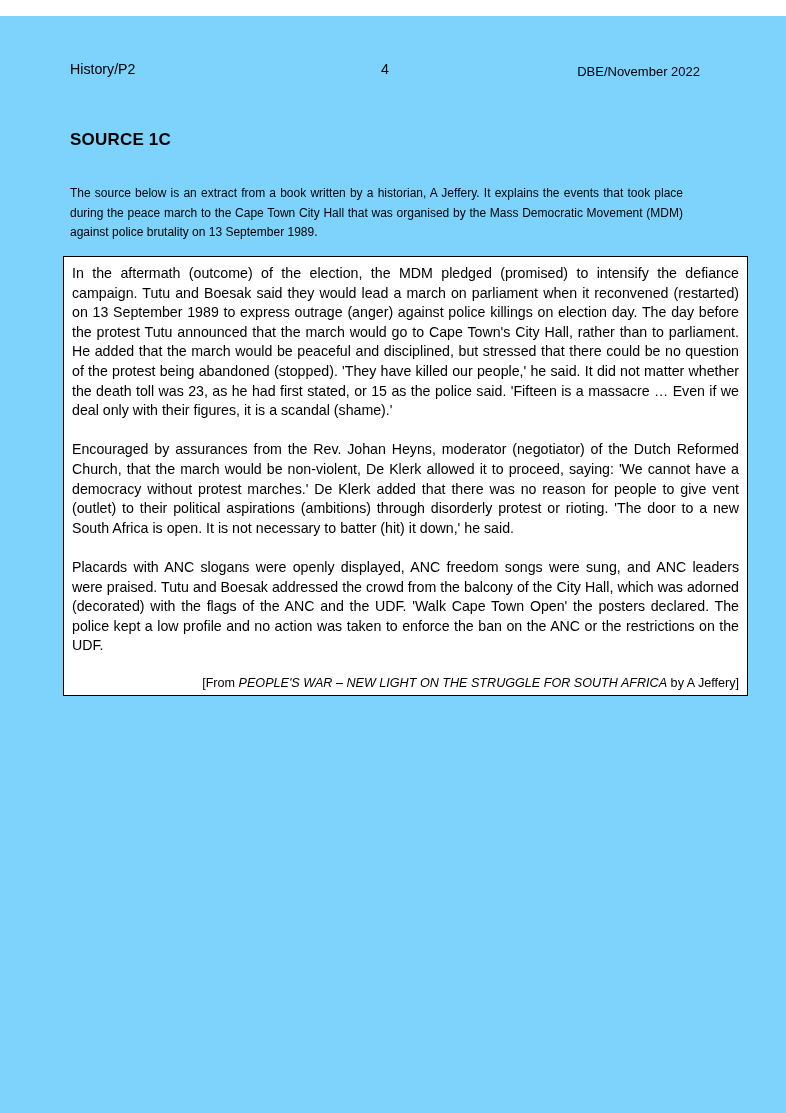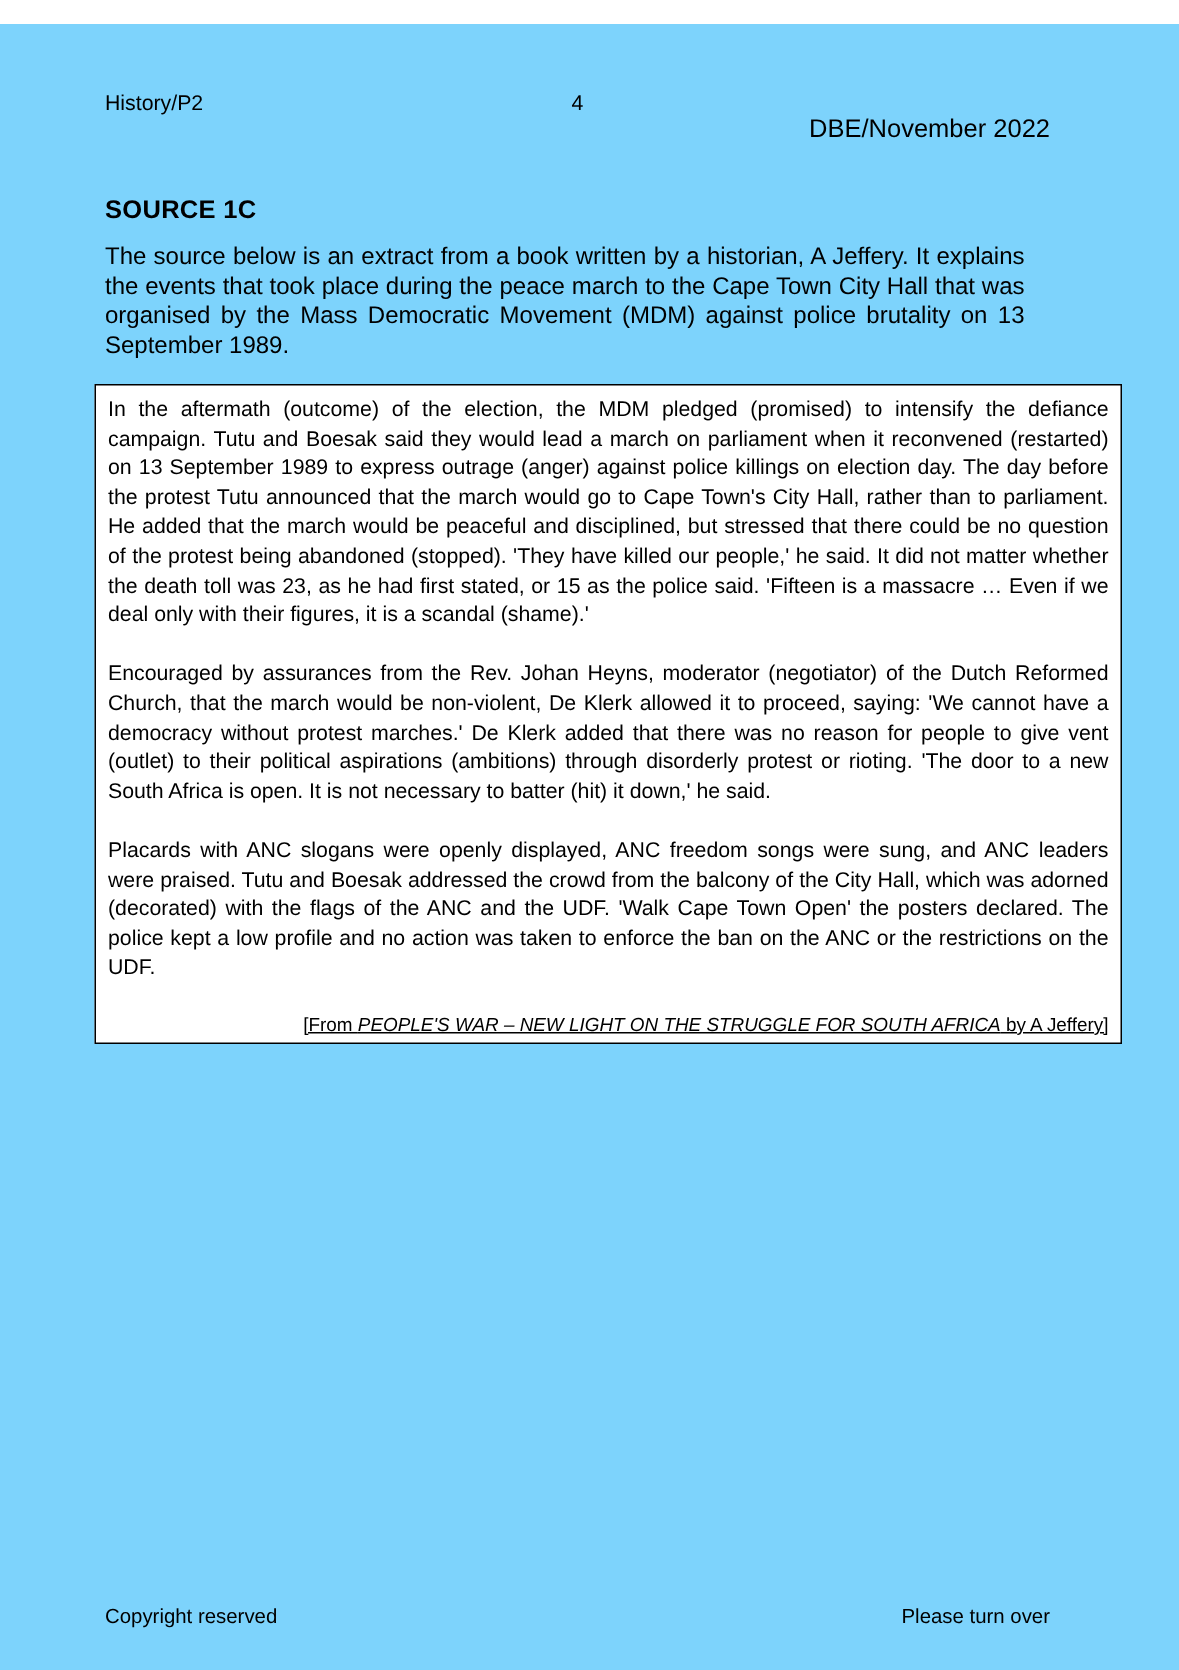--- a/index.html
+++ b/index.html
@@ -34,22 +34,22 @@
     position: absolute;
     left: 0;
     top: 0;
     font-size: 14.2px;
     line-height: 18px;
     white-space: nowrap;
   }
   .hdr-right {
     position: absolute;
     right: 0;
-    top: 17px;
-    font-size: 17px;
+    top: 3px;
+    font-size: 13px;
     line-height: 18px;
     white-space: nowrap;
     text-align: left;
   }
   .hdr-center {
     position: absolute;
     left: 0;
     right: 0;
     top: 0;
     text-align: center;
@@ -71,23 +71,23 @@
     top: 114px;
     font-size: 17px;
     font-weight: bold;
     letter-spacing: 0.2px;
   }
 
   
   .intro {
     position: absolute;
     left: 70px;
-    top: 146px;
+    top: 168px;
     width: 613px;
-    font-size: 16px;
+    font-size: 12px;
     line-height: 19.6px;
     text-align: justify;
     text-justify: inter-word;
   }
 
   
   .source-box {
     position: absolute;
     left: 63px;
     top: 240px;
@@ -109,21 +109,20 @@
   }
   .source-box p.last-para {
     margin-bottom: 0;
   }
   .attribution {
     margin-top: 19px;
     font-size: 12.6px;
     line-height: 16px;
     text-align: right;
     white-space: nowrap;
-    text-decoration: underline;
   }
   .attribution em {
     font-style: italic;
   }
 
   
   .page-footer {
     position: absolute;
     left: 70px;
     bottom: 40px;
@@ -164,18 +163,14 @@
 
   <div class="intro">The source below is an extract from a book written by a historian, A Jeffery. It explains the events that took place during the peace march to the Cape Town City Hall that was organised by the Mass Democratic Movement (MDM) against police brutality on 13 September 1989.</div>
 
   <div class="source-box">
     <p>In the aftermath (outcome) of the election, the MDM pledged (promised) to intensify the defiance campaign. Tutu and Boesak said they would lead a march on parliament when it reconvened (restarted) on 13 September 1989 to express outrage (anger) against police killings on election day. The day before the protest Tutu announced that the march would go to Cape Town's City Hall, rather than to parliament. He added that the march would be peaceful and disciplined, but stressed that there could be no question of the protest being abandoned (stopped). 'They have killed our people,' he said. It did not matter whether the death toll was 23, as he had first stated, or 15 as the police said. 'Fifteen is a massacre … Even if we deal only with their figures, it is a scandal (shame).'</p>
     <p>Encouraged by assurances from the Rev. Johan Heyns, moderator (negotiator) of the Dutch Reformed Church, that the march would be non-violent, De Klerk allowed it to proceed, saying: 'We cannot have a democracy without protest marches.' De Klerk added that there was no reason for people to give vent (outlet) to their political aspirations (ambitions) through disorderly protest or rioting. 'The door to a new South Africa is open. It is not necessary to batter (hit) it down,' he said.</p>
     <p class="last-para">Placards with ANC slogans were openly displayed, ANC freedom songs were sung, and ANC leaders were praised. Tutu and Boesak addressed the crowd from the balcony of the City Hall, which was adorned (decorated) with the flags of the ANC and the UDF. 'Walk Cape Town Open' the posters declared. The police kept a low profile and no action was taken to enforce the ban on the ANC or the restrictions on the UDF.</p>
     <div class="attribution"><span>[From </span><em>PEOPLE'S WAR – NEW LIGHT ON THE STRUGGLE FOR SOUTH AFRICA</em><span> by A Jeffery]</span></div>
   </div>
 
-  <div class="page-footer">
-    <div class="ftr-left">Copyright reserved</div>
-    <div class="ftr-right">Please turn over</div>
-  </div>
 
 </div>
 
 </body></html>

